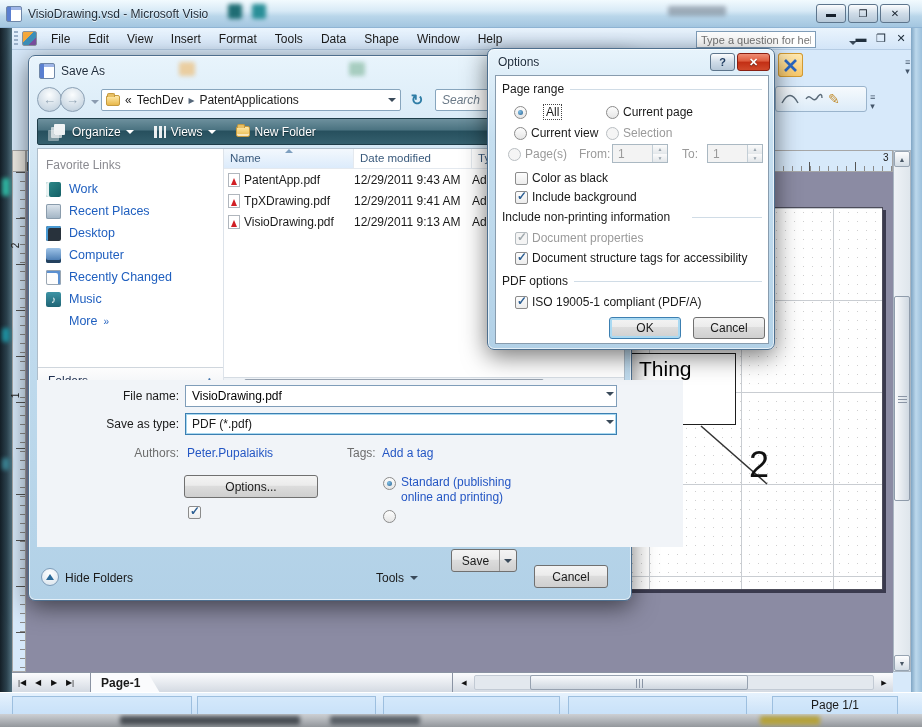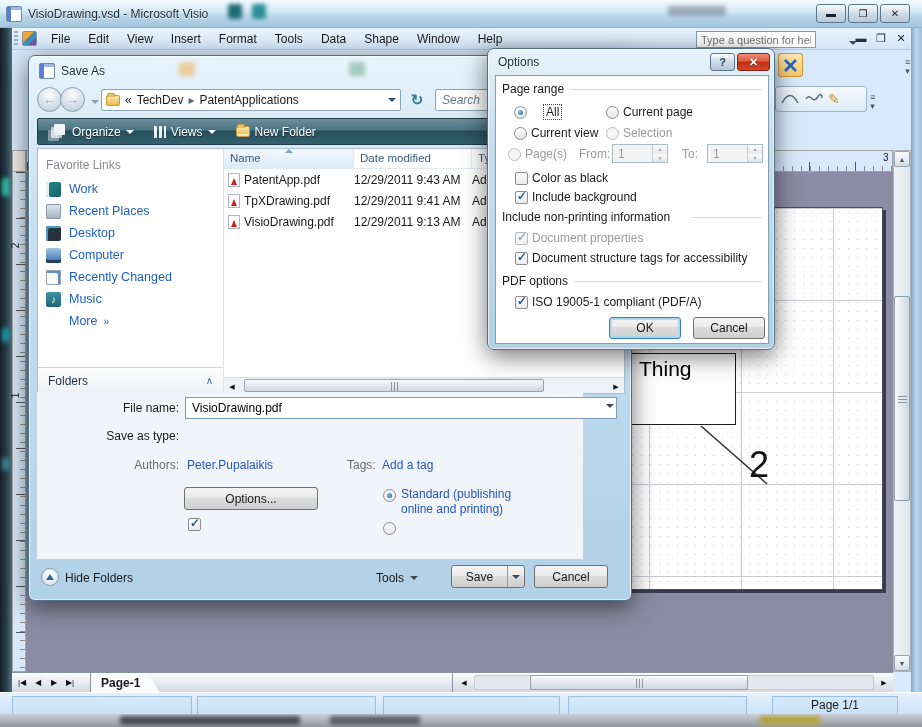--- a/index.html
+++ b/index.html
@@ -149,21 +149,21 @@
   .col-name{width:130px;background:linear-gradient(#f3f8fd,#dcebfb);}
   .sort-asc{position:absolute;left:50%;top:0;width:0;height:0;margin-left:-4px;
     border:4px solid transparent;border-bottom-color:#7fa0c0;border-top:none;}
   .frow{display:flex;align-items:center;height:21px;}
   .fcell-name{width:130px;display:flex;align-items:center;gap:4px;padding-left:4px;}
   .fcell-date{width:118px;}
   .pdf-ic{width:12px;height:14px;background:#fff;border:1px solid #b0b6bd;position:relative;flex:0 0 auto;}
   .pdf-ic::after{content:"";position:absolute;left:2px;top:4px;width:0;height:0;
     border-left:3.5px solid transparent;border-right:3.5px solid transparent;border-bottom:7px solid #d11f25;}
   .list-hscroll{position:absolute;left:0;bottom:0;width:100%;height:16px;background:#eef2f6;border-top:1px solid #d5dce3;}
-  .sa-form{position:absolute;left:8px;top:336px;width:546px;height:167px;background:#f1f4f8;}
+  .sa-form{position:absolute;left:8px;top:324px;width:646px;height:167px;background:#f1f4f8;}
   .lbl-r{position:absolute;text-align:right;color:#1a1a1a;}
   .lbl-gray{color:#6d6d6d;}
   .combo{position:absolute;height:22px;background:#fff;border:1px solid #7f9db9;display:flex;align-items:center;}
   .combo input{flex:1;border:0;outline:none;font:12px "Liberation Sans",sans-serif;padding:0 6px;min-width:0;}
   .combo .dd{width:15px;align-self:stretch;display:flex;align-items:center;justify-content:center;}
   .combo.focused{border:1px solid #3c7fb1;box-shadow:0 0 0 1px #a8d8f0 inset;}
   .combo .val{flex:1;padding:0 6px;}
   .link{color:#2456c4;}
   .vbtn{position:absolute;border:1px solid #707070;border-radius:3px;text-align:center;color:#1a1a1a;
     background:linear-gradient(#f4f4f4,#ebebeb 45%,#dddddd 46%,#cfcfcf);font-size:12px;}
@@ -480,39 +480,45 @@
 
     <div class="sa-form">
       <span class="lbl-r" style="left:0;top:9px;width:142px;">File name:</span>
       <div class="combo" style="left:148px;top:5px;width:432px;">
         <input value="VisioDrawing.pdf" style="">
         <span class="dd">
             <span class="mini-caret" style="top:0;"></span>
           </span>
       </div>
       <span class="lbl-r" style="left:0;top:37px;width:142px;">Save as type:</span>
+      <div class="combo focused" style="left:148px;top:33px;width:432px;">
+        <span class="val">PDF (*.pdf)</span>
+        <span class="dd">
+            <span class="mini-caret" style="top:0;"></span>
+          </span>
+      </div>
       <span class="lbl-r lbl-gray" style="left:0;top:66px;width:142px;">Authors:</span>
       <span class="abs link" style="left:150px;top:66px;">Peter.Pupalaikis</span>
       <span class="abs lbl-gray" style="left:310px;top:66px;">Tags:</span>
       <span class="abs link" style="left:345px;top:66px;">Add a tag</span>
 
       <span class="vbtn" style="left:147px;top:95px;width:134px;height:23px;padding-top:4px;">Options...</span>
       <span class="cb checked" style="left:151px;top:126px;"></span>
       <span class="radio sel" style="left:346px;top:97px;"></span>
       <span class="abs link" style="left:364px;top:95px;width:138px;line-height:15px;">Standard (publishing online and printing)</span>
       <span class="radio" style="left:346px;top:130px;"></span>
     </div>
 
     <span class="hidefold-circle" style="left:12px;top:512px;"></span>
     <span class="abs" style="left:36px;top:515px;">Hide Folders</span>
     <span class="abs" style="left:347px;top:515px;">
       <span>Tools</span>
       <span class="mini-caret"></span>
     </span>
-    <span class="split-save" style="left:422px;top:509px;width:74px;height:23px;">
+    <span class="split-save" style="left:422px;top:493px;width:66px;height:23px;">
       <span style="flex:1;text-align:center;padding-top:4px;">Save</span>
       <span style="width:17px;border-left:1px solid #9a9a9a;text-align:center;padding-top:6px;"><span class="mini-caret" style="top:0;margin:0;"></span></span>
     </span>
     <span class="vbtn" style="left:505px;top:509px;width:74px;height:23px;padding-top:4px;">Cancel</span>
   </div>
 
   <div class="aero" style="left:487px;top:48px;width:288px;height:302px;z-index:20;">
     <span class="aero-title" style="top:6px;">Options</span>
     <span class="help-btn" style="left:222px;top:4px;">?</span>
     <span class="close-btn" style="left:249px;top:4px;">✕</span>

